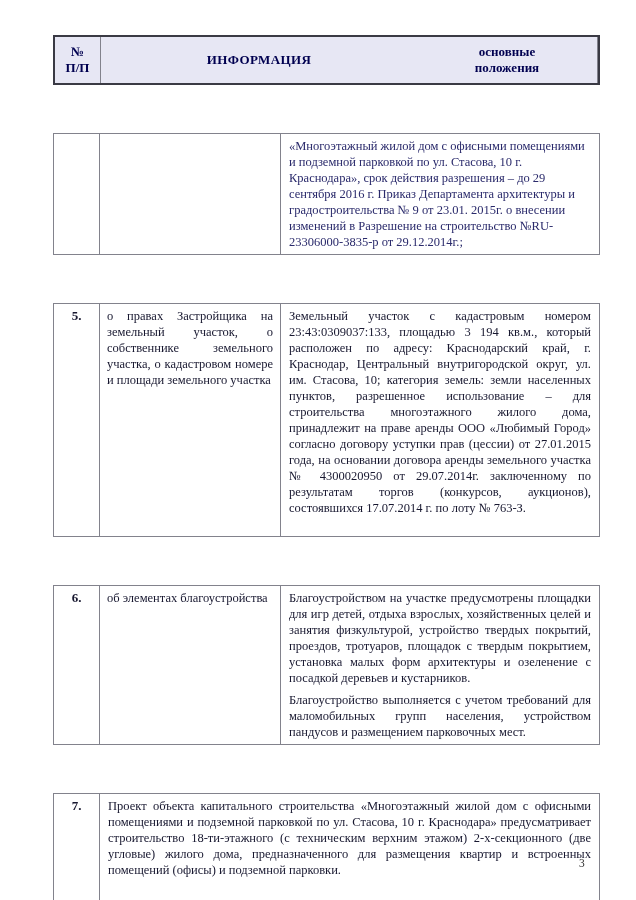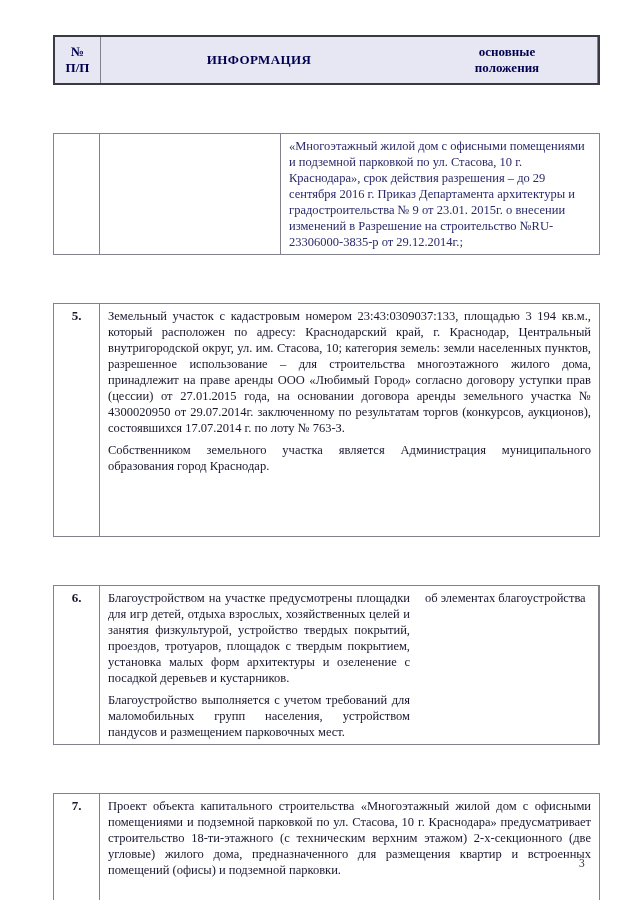--- a/index.html
+++ b/index.html
@@ -109,33 +109,33 @@
   <div class="trow row-0">
     <div class="cell cell-num"></div>
     <div class="cell cell-topic"></div>
     <div class="cell cell-info">
           <p>«Многоэтажный жилой дом с офисными помещениями и подземной парковкой по ул. Стасова, 10 г. Краснодара», срок действия разрешения – до 29 сентября 2016 г. Приказ Департамента архитектуры и градостроительства № 9 от 23.01. 2015г. о внесении изменений в Разрешение на строительство №RU-23306000-3835-р от 29.12.2014г.;</p>
         </div>
   </div>
 
   <div class="trow row-1">
     <div class="cell cell-num">5.</div>
+    <div class="cell cell-topic">о правах Застройщика на земельный участок, о собственнике земельного участка, о кадастровом номере и площади земельного участка</div>
     <div class="cell cell-info">
           <p>Земельный участок с кадастровым номером 23:43:0309037:133, площадью 3 194 кв.м., который расположен по адресу: Краснодарский край, г. Краснодар, Центральный внутригородской округ, ул. им. Стасова, 10; категория земель: земли населенных пунктов, разрешенное использование – для строительства многоэтажного жилого дома, принадлежит на праве аренды ООО «Любимый Город» согласно договору уступки прав (цессии) от 27.01.2015 года, на основании договора аренды земельного участка № 4300020950 от 29.07.2014г. заключенному по результатам торгов (конкурсов, аукционов), состоявшихся 17.07.2014 г. по лоту № 763-З.</p>
-          <p>Собственником земельного участка является Администрация муниципального образования город Краснодар.</p>
         </div>
   </div>
 
   <div class="trow row-2">
     <div class="cell cell-num">6.</div>
+    <div class="cell cell-topic">об элементах благоустройства</div>
     <div class="cell cell-info">
           <p>Благоустройством на участке предусмотрены площадки для игр детей, отдыха взрослых, хозяйственных целей и занятия физкультурой, устройство твердых покрытий, проездов, тротуаров, площадок с твердым покрытием, установка малых форм архитектуры и озеленение с посадкой деревьев и кустарников.</p>
           <p>Благоустройство выполняется с учетом требований для маломобильных групп населения, устройством пандусов и размещением парковочных мест.</p>
         </div>
-    <div class="cell cell-topic">об элементах благоустройства</div>
   </div>
 
   <div class="trow row-3">
     <div class="cell cell-num">7.</div>
     <div class="cell cell-info">
           <p>Проект объекта капитального строительства «Многоэтажный жилой дом с офисными помещениями и подземной парковкой по ул. Стасова, 10 г. Краснодара» предусматривает строительство 18-ти-этажного (с техническим верхним этажом) 2-х-секционного (две угловые) жилого дома, предназначенного для размещения квартир и встроенных помещений (офисы) и подземной парковки.</p>
         </div>
   </div>
 </div>
 </div>

